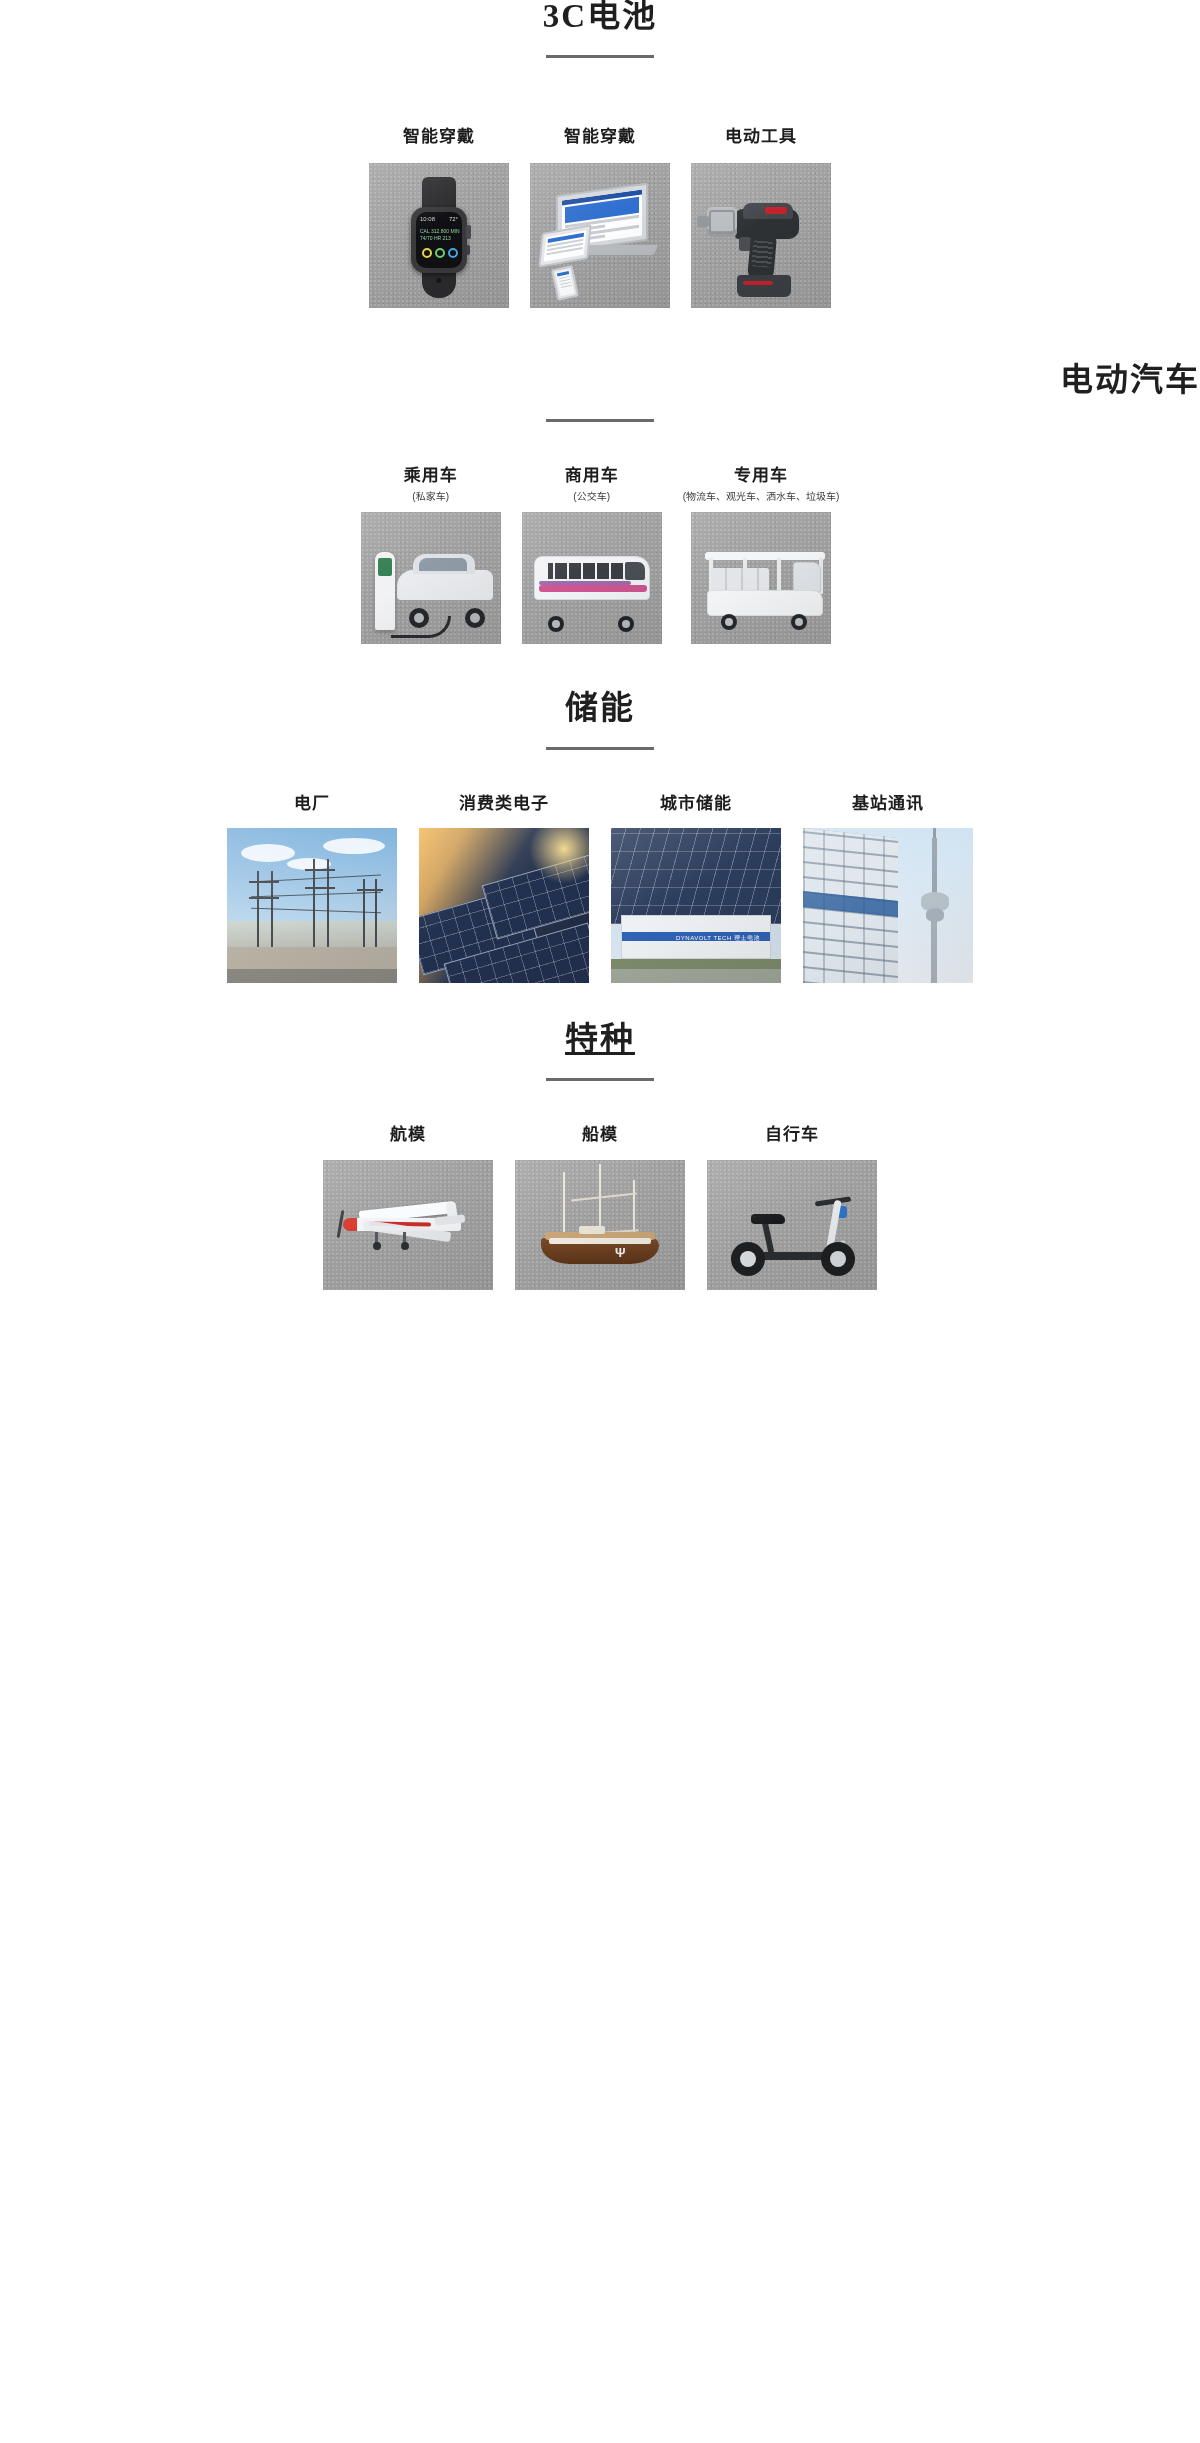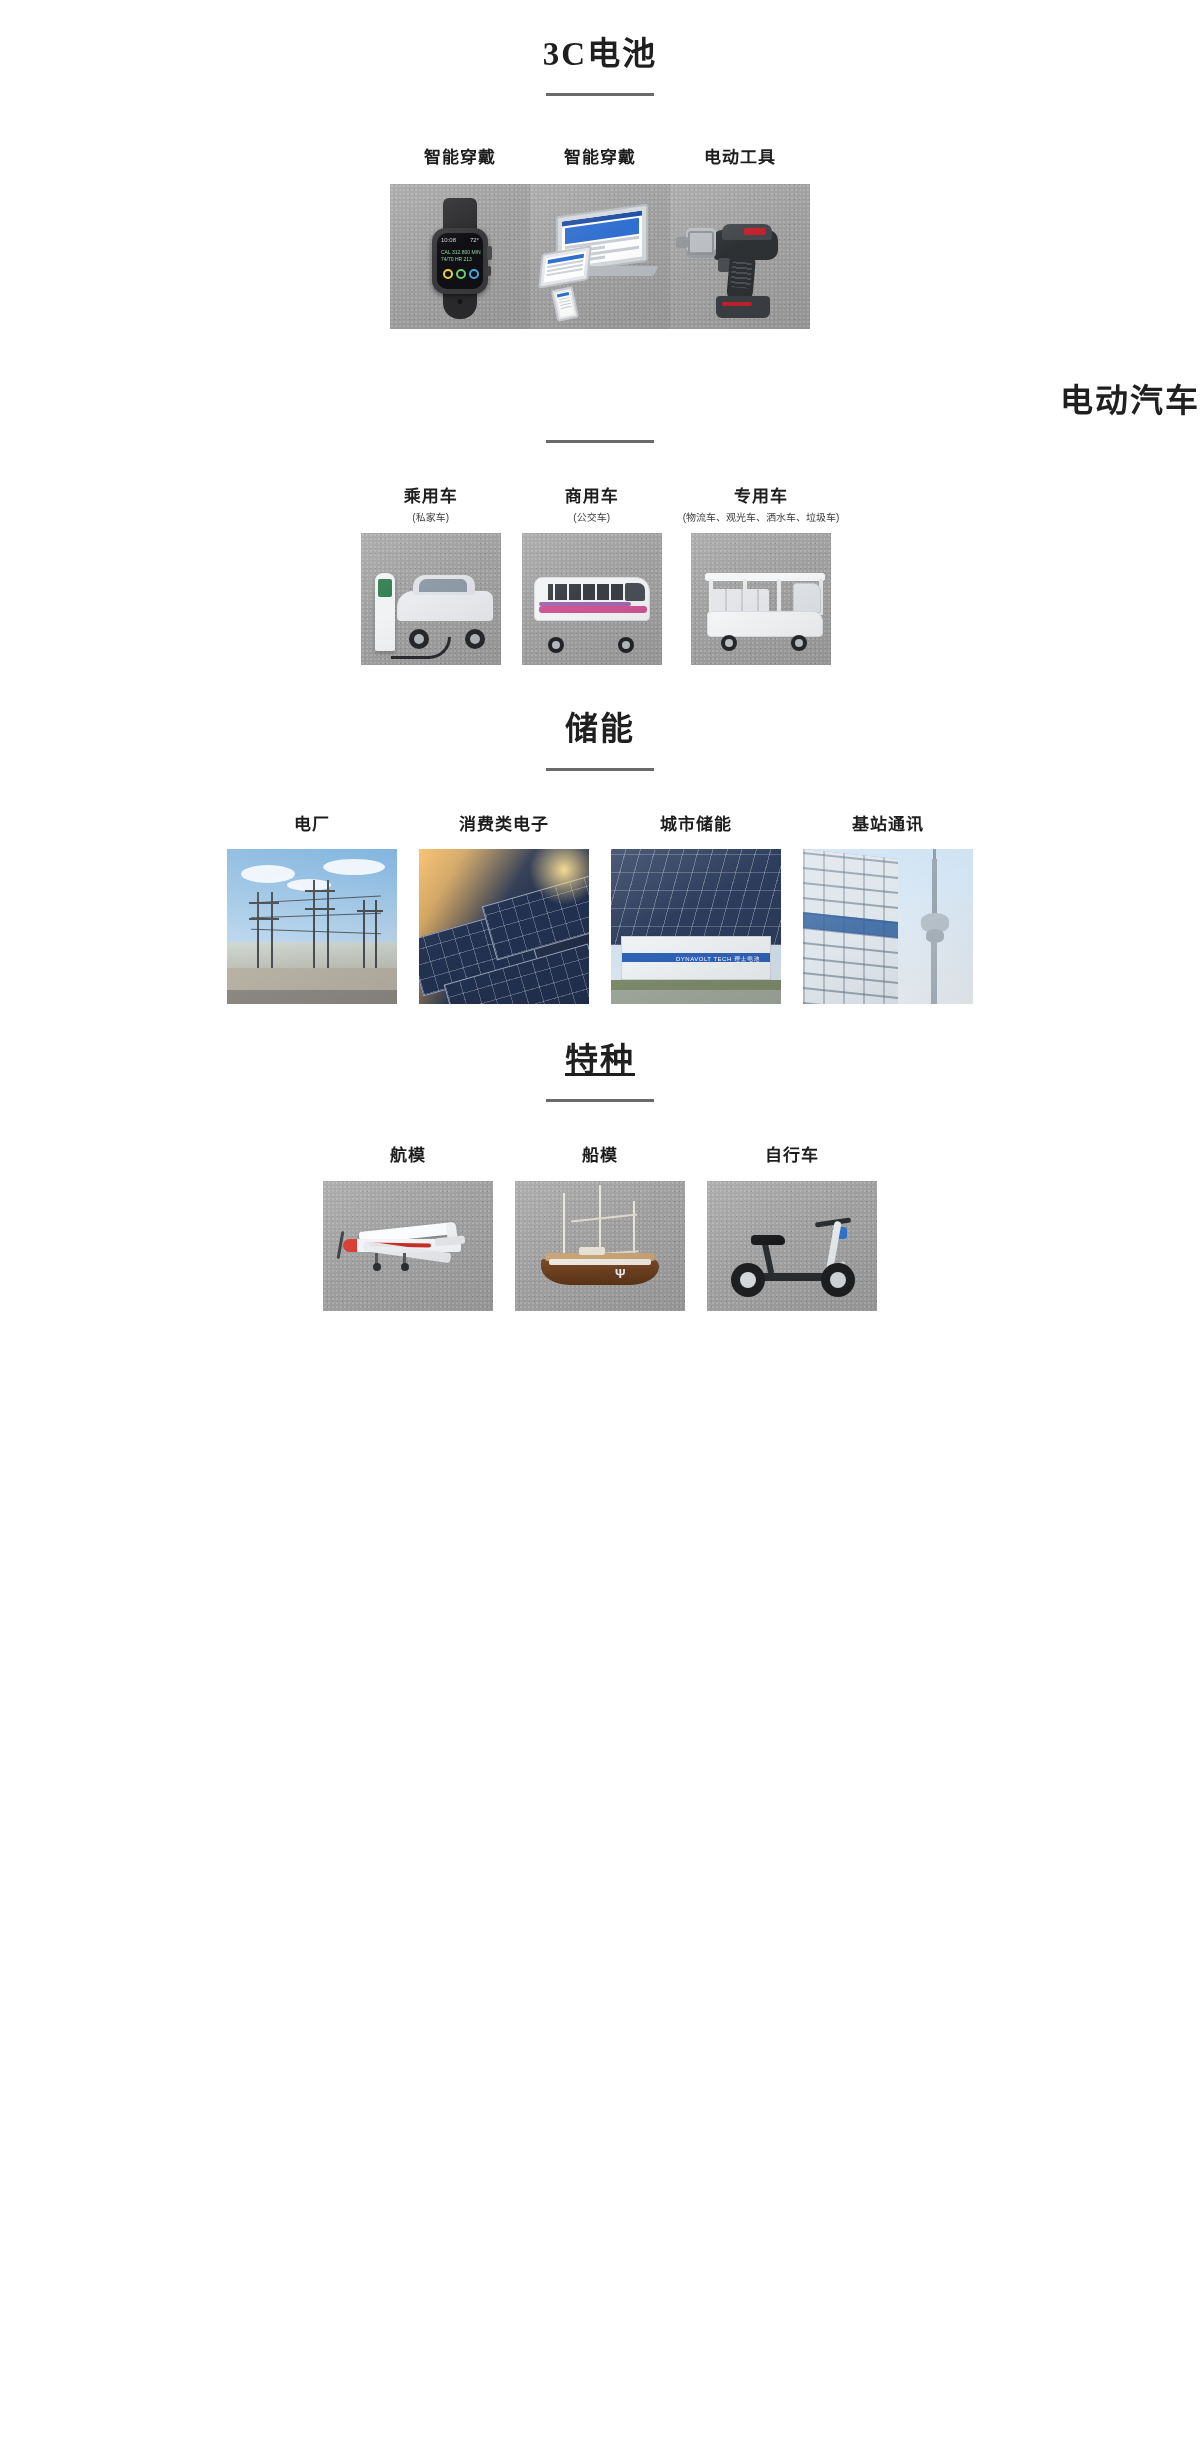--- a/index.html
+++ b/index.html
@@ -81,23 +81,23 @@
     background-position: 0 0, 2px 3px;
     opacity: .85;
   }
   .thumb .sheen {
     position: absolute; inset: 0;
     background: linear-gradient(150deg, rgba(255,255,255,.16), rgba(255,255,255,0) 45%, rgba(0,0,0,.08));
   }
   .art { position: absolute; inset: 0; }
 
   
-  #sec-3c { padding-top: 38px; }
+  #sec-3c { }
   #sec-3c .section-title { font-size: 33px; }
-  #sec-3c .cards { margin-top: 52px; }
+  #sec-3c .cards { margin-top: 69px; gap: 21px; }
   #sec-3c .card-label { font-size: 17px; }
   #sec-3c .thumb { width: 140px; height: 145px; margin-top: 16px; }
 
   
   #sec-ev { padding-top: 56px; }
   #sec-ev .section-title { font-size: 33px; text-align: right; }
   #sec-ev .cards { margin-top: 44px; gap: 21px; align-items: flex-end; }
   #sec-ev .card-label { font-size: 17px; }
   #sec-ev .thumb { width: 140px; height: 132px; margin-top: 10px; }
 

